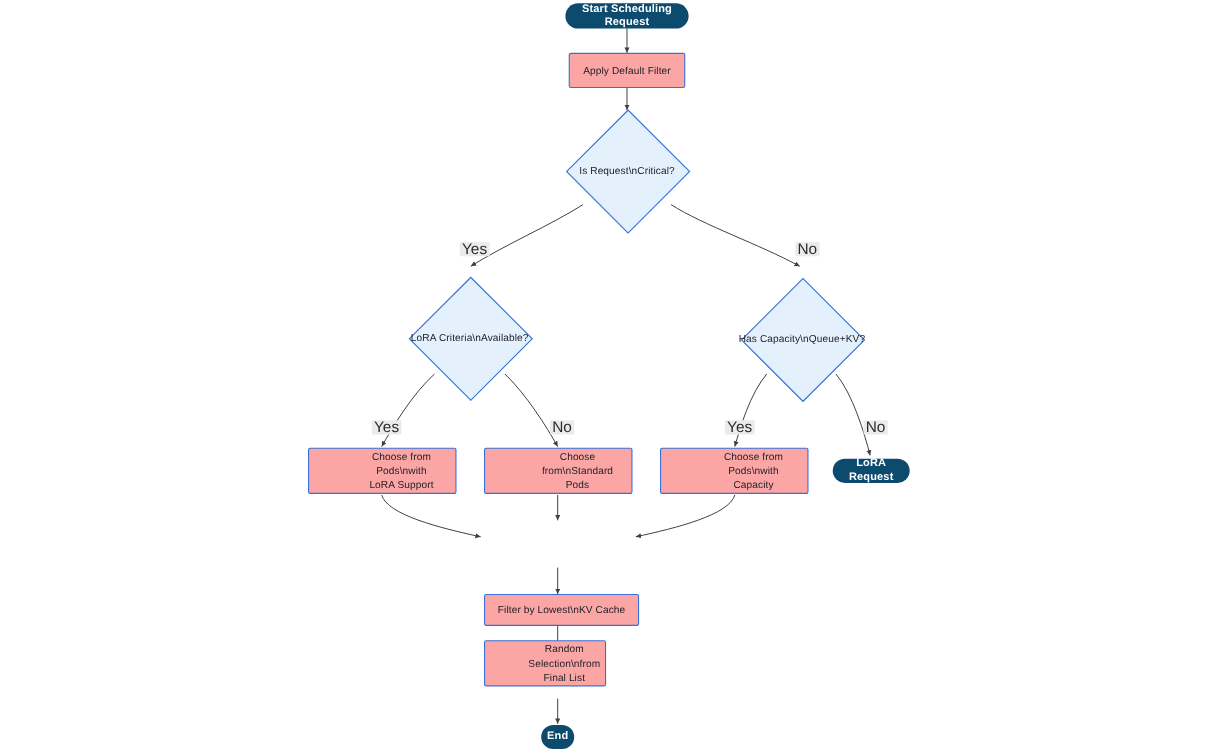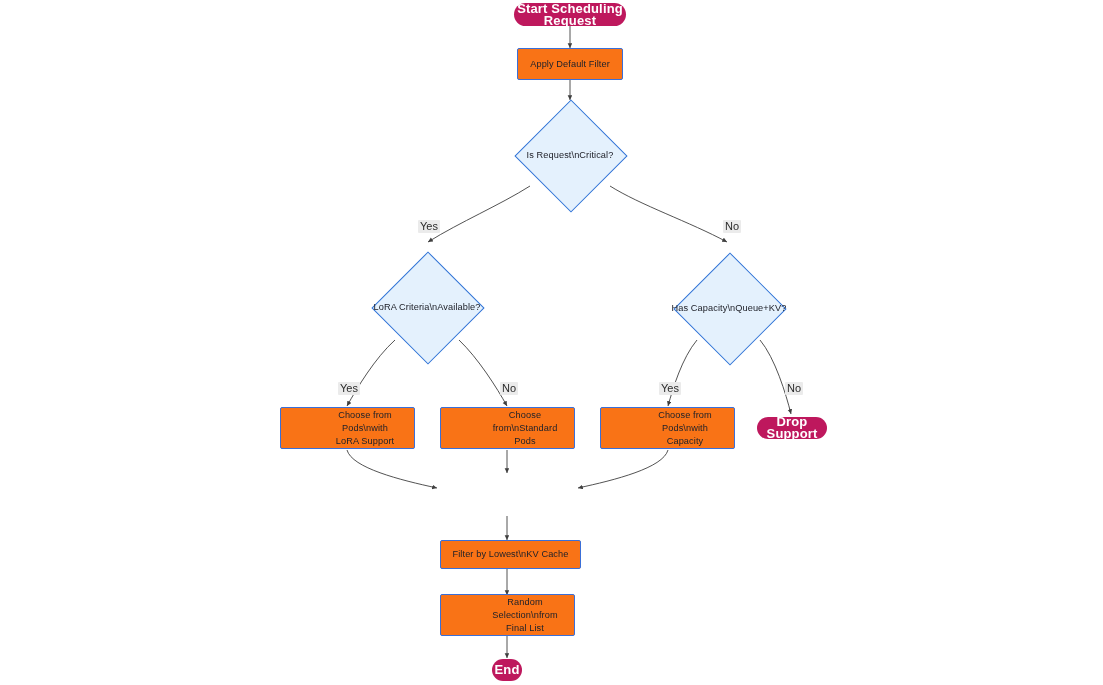--- a/index.html
+++ b/index.html
@@ -27,21 +27,21 @@
   .node {
     position: absolute;
     box-sizing: border-box;
     display: flex;
     align-items: center;
     justify-content: center;
     text-align: center;
   }
   
   .process {
-    background: #f97316;
+    background: #fca5a5;
     border: 1.3px solid #3a6fd8;
     border-radius: 2px;
     color: #20222a;
     font-size: 9.2px;
     line-height: 13px;
     letter-spacing: .1px;
   }
   
   .decision {
     background: transparent;
@@ -63,34 +63,34 @@
     position: relative;
     z-index: 2;
     color: #20222a;
     font-size: 9.2px;
     line-height: 13px;
     white-space: nowrap;
     letter-spacing: .1px;
   }
   
   .terminal {
-    background: #be185d;
+    background: #0c4a6e;
     border-radius: 14px;
     color: #ffffff;
-    font-size: 13px;
+    font-size: 10px;
     font-weight: bold;
     letter-spacing: .15px;
     line-height: 12px;
   }
   
   .edge-label {
     position: absolute;
     background: #ebebeb;
     color: #2b2b2b;
-    font-size: 11px;
+    font-size: 14px;
     line-height: 11px;
     padding: 1px 2px;
     border-radius: 1px;
     white-space: nowrap;
   }
   .l2 { white-space: pre-line; padding-left: 35px; }
 </style>
 </head>
 <body>
 
@@ -166,29 +166,29 @@
     <span>Choose from\nStandard
 Pods</span>
   </div>
 
   <div class="node process l2" style="left:600px; top:407px; width:135px; height:42px;">
     <span>Choose from Pods\nwith
 Capacity</span>
   </div>
 
   <div class="node terminal" style="left:757px; top:417px; width:70px; height:22px;">
-    <span>Drop Support</span>
+    <span>LoRA Request</span>
   </div>
 
 
   <div class="node process" style="left:440px; top:540px; width:141px; height:29px;">
     <span>Filter by Lowest\nKV Cache</span>
   </div>
 
-  <div class="node process l2" style="left:440px; top:594px; width:135px; height:42px;align-items:flex-end;">
+  <div class="node process l2" style="left:440px; top:582px; width:111px; height:42px;align-items:flex-end;">
     <span>Random Selection\nfrom
 Final List</span>
   </div>
 
   <div class="node terminal" style="left:492px; top:659px; width:30px; height:22px;">
     <span>End</span>
   </div>
 
   <div class="edge-label" style="left:418px; top:220px;">
     <span>Yes</span>

